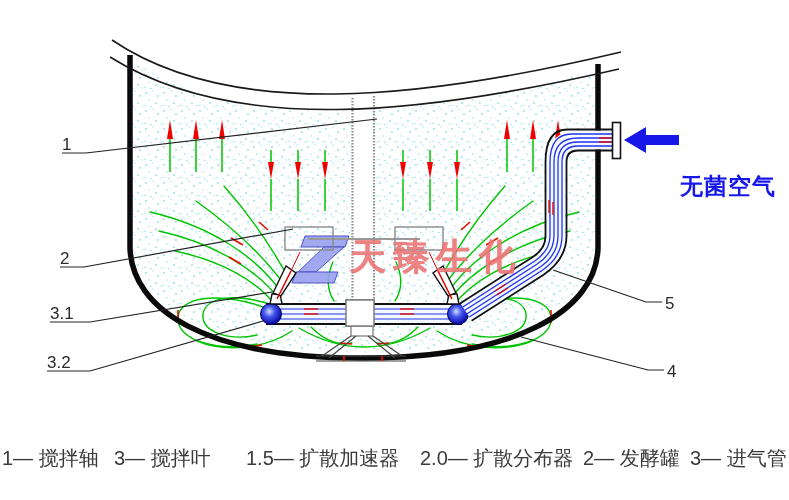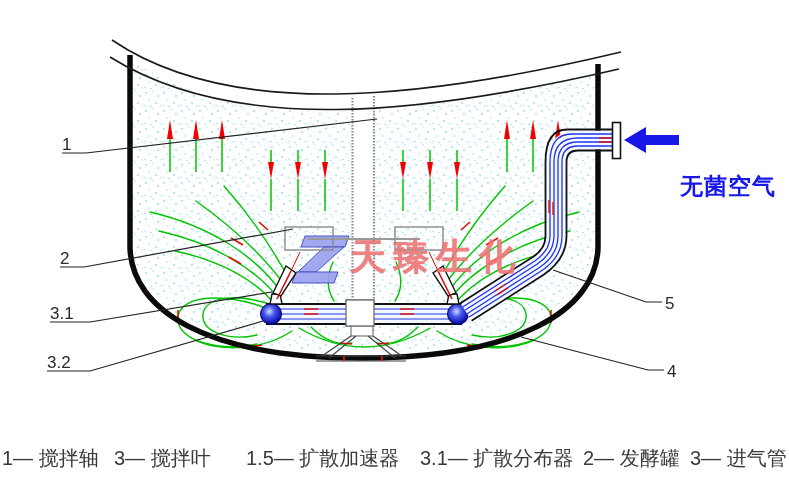--- a/index.html
+++ b/index.html
@@ -228,18 +228,18 @@
 </svg>
 
 <div class="wm-text">天臻生化</div>
 
 <div class="airlabel">无菌空气</div>
 
 <div class="legend">
   <span class="lg" style="left:2px">1— 搅拌轴</span>
   <span class="lg" style="left:114px">3— 搅拌叶</span>
   <span class="lg" style="left:246px">1.5— 扩散加速器</span>
-  <span class="lg" style="left:420px">3.1— 扩散分布器</span>
+  <span class="lg" style="left:420px">2.0— 扩散分布器</span>
   <span class="lg" style="left:583px">2— 发酵罐</span>
   <span class="lg" style="left:690px">3— 进气管</span>
 </div>
 
 </div>
 
 </body></html>

